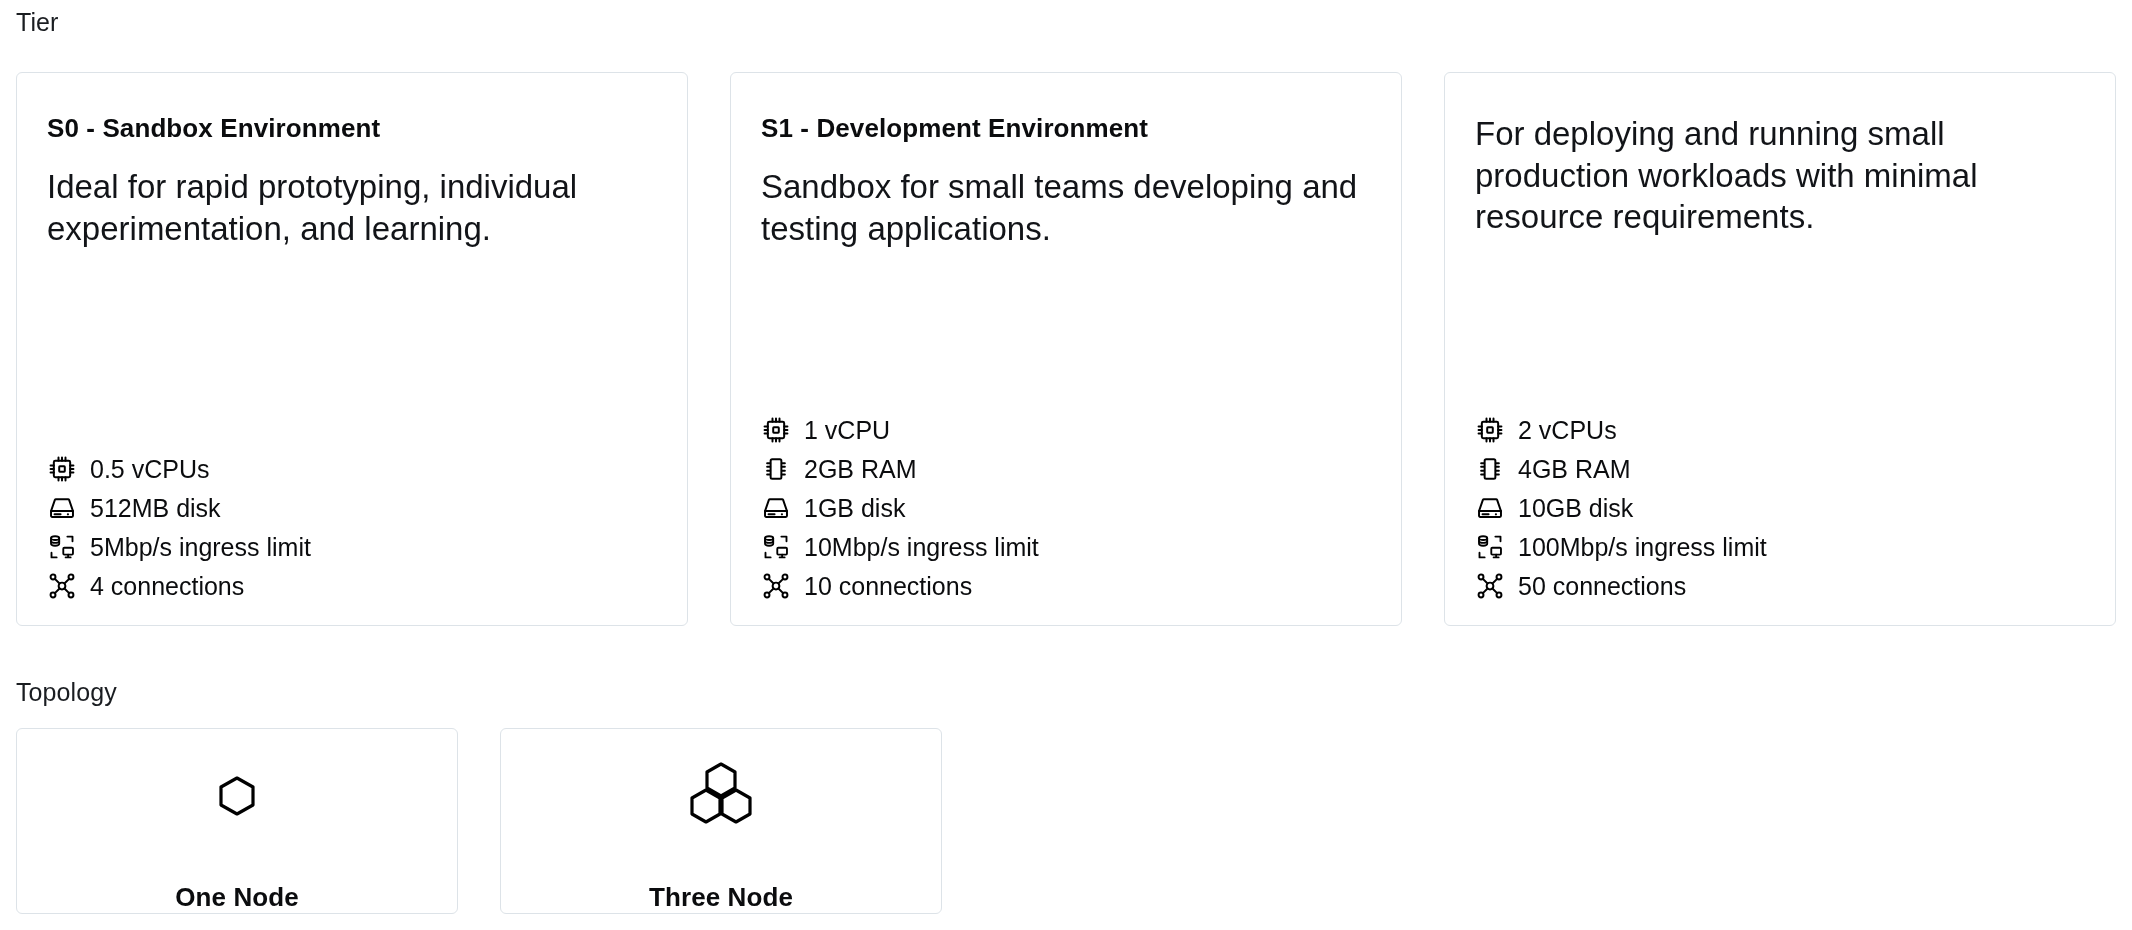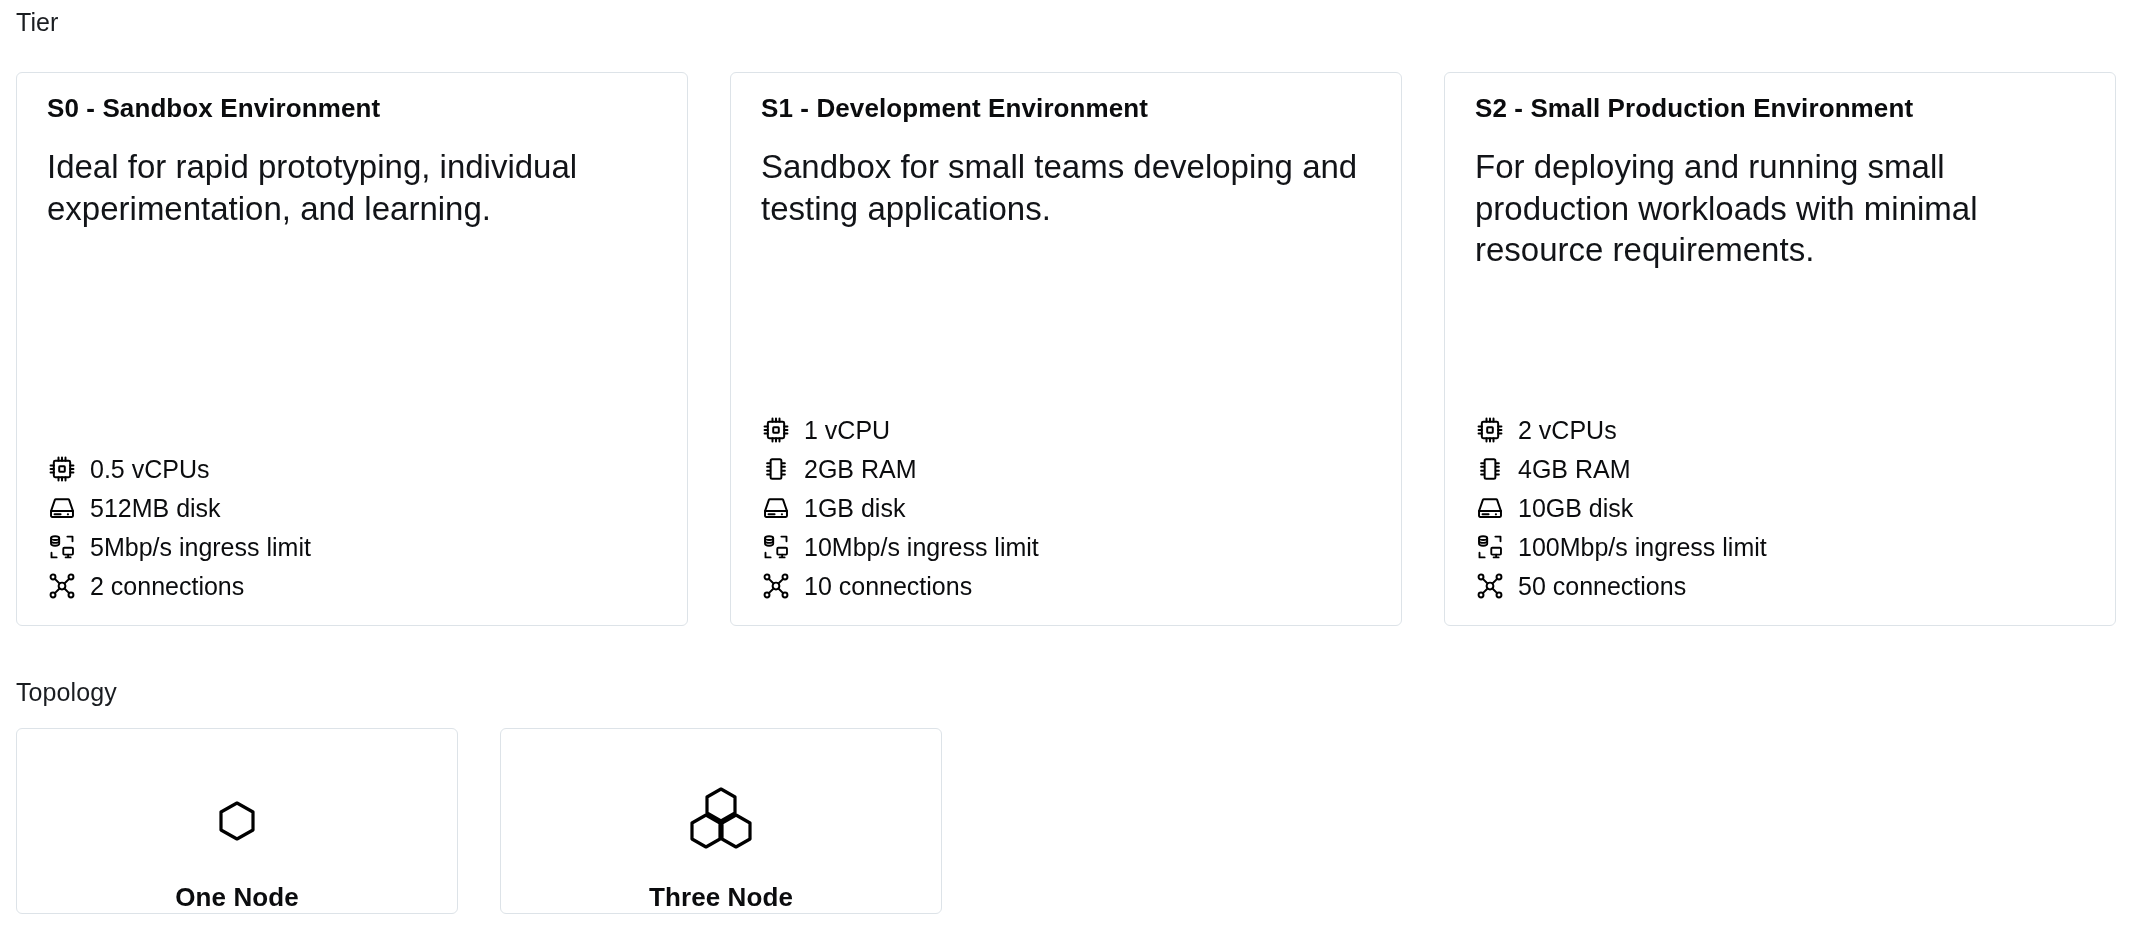--- a/index.html
+++ b/index.html
@@ -42,21 +42,21 @@
     width: 2100px;
     display: flex;
     gap: 42px;
   }
   .tier-card {
     flex: 1 1 0;
     min-width: 0;
     background: #ffffff;
     border: 1.5px solid #dde3e8;
     border-radius: 6px;
-    padding: 20px 30px 24px 30px;
+    padding: 40px 30px 24px 30px;
     min-height: 554px;
     display: flex;
     flex-direction: column;
   }
   .tier-title {
     font-size: 26px;
     font-weight: 700;
     line-height: 1.2;
     color: #0b0c0e;
     margin: 0 0 22px 0;
@@ -107,21 +107,21 @@
   }
   .topology-card {
     width: 442px;
     height: 186px;
     background: #ffffff;
     border: 1.5px solid #dde3e8;
     border-radius: 6px;
     display: flex;
     flex-direction: column;
     align-items: center;
-    justify-content: flex-end;
+    justify-content: space-between;
     padding-top: 32px;
   }
   .topology-icon {
     height: 76px;
     display: flex;
     align-items: center;
     justify-content: center;
   }
   .topology-icon svg { display: block; }
   .topology-label {
@@ -189,21 +189,21 @@
           <span class="spec-icon">
             <svg width="28" height="28" viewBox="0 0 24 24" fill="none" stroke="#000" stroke-width="1.7" stroke-linecap="round" stroke-linejoin="round">
               <circle cx="12" cy="12" r="2.9"></circle>
               <circle cx="4.3" cy="4.3" r="2.1"></circle>
               <circle cx="19.7" cy="4.3" r="2.1"></circle>
               <circle cx="4.3" cy="19.7" r="2.1"></circle>
               <circle cx="19.7" cy="19.7" r="2.1"></circle>
               <path d="M5.9 5.9l4 4M18.1 5.9l-4 4M5.9 18.1l4-4M18.1 18.1l-4-4"></path>
             </svg>
           </span>
-          <span class="spec-text">2 connections</span>
+          <span class="spec-text">4 connections</span>
         </div>
 
       </div>
     </div>
 
     <div class="tier-card">
       <div class="tier-title">S1 - Development Environment</div>
       <div class="tier-desc">Sandbox for small teams developing and testing applications.</div>
       <div class="tier-specs">
 
@@ -266,21 +266,20 @@
               <path d="M5.9 5.9l4 4M18.1 5.9l-4 4M5.9 18.1l4-4M18.1 18.1l-4-4"></path>
             </svg>
           </span>
           <span class="spec-text">10 connections</span>
         </div>
 
       </div>
     </div>
 
     <div class="tier-card">
-      <div class="tier-title">S2 - Small Production Environment</div>
       <div class="tier-desc">For deploying and running small production workloads with minimal resource requirements.</div>
       <div class="tier-specs">
 
         <div class="spec-row">
           <span class="spec-icon">
             <svg width="28" height="28" viewBox="0 0 24 24" fill="none" stroke="#000" stroke-width="1.7" stroke-linecap="round" stroke-linejoin="round">
               <rect x="5" y="5" width="14" height="14" rx="1.2"></rect>
               <rect x="9.6" y="9.6" width="4.8" height="4.8" rx="0.6"></rect>
               <path d="M9 2.2v2.8M12 2.2v2.8M15 2.2v2.8M9 19v2.8M12 19v2.8M15 19v2.8M2.2 9h2.8M2.2 12h2.8M2.2 15h2.8M19 9h2.8M19 12h2.8M19 15h2.8"></path>
             </svg>

